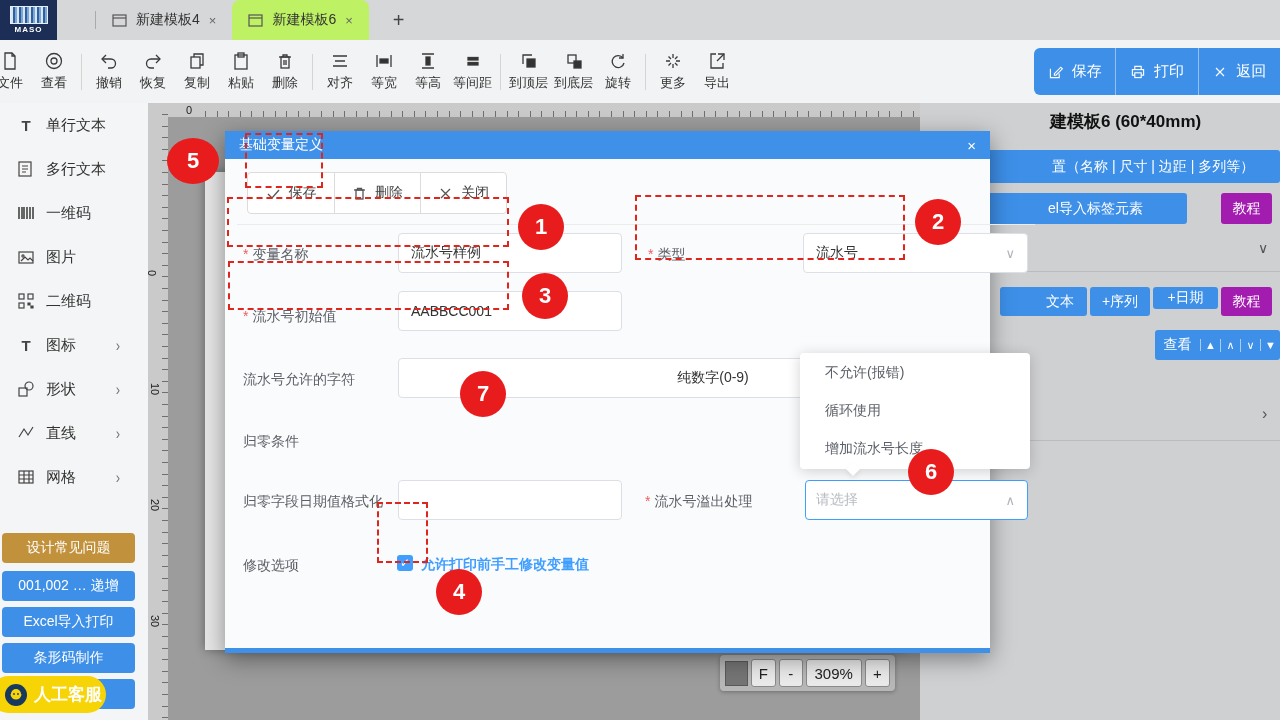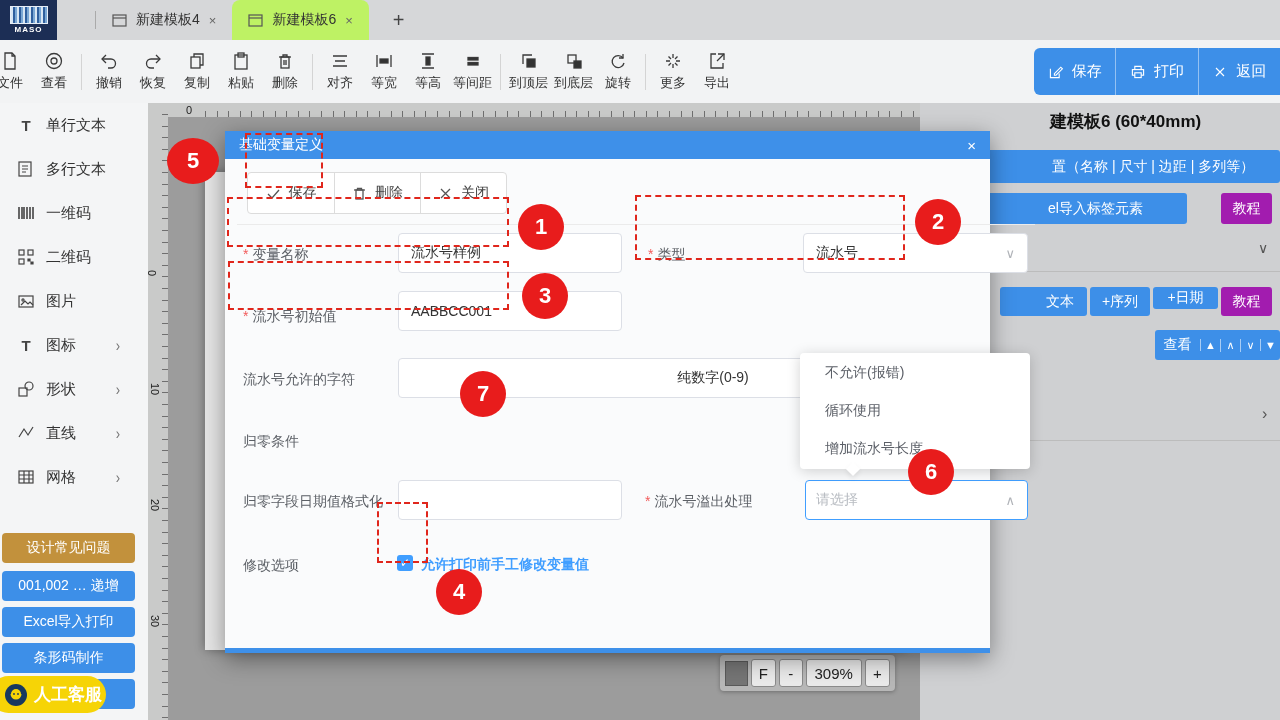--- a/index.html
+++ b/index.html
@@ -282,37 +282,37 @@
       <span class="s-ic">
           <svg viewBox="0 0 18 18">
             <path d="M2 3v12M5 3v12M7 3v12M10 3v12M13 3v12M16 3v12" stroke-width="1.6"></path>
           </svg>
         </span>
       <span>一维码</span>
     </div>
     <div class="side-item">
       <span class="s-ic">
           <svg viewBox="0 0 18 18">
+            <rect x="2" y="4" width="14" height="11"></rect>
+            <circle cx="6" cy="8" r="1.1"></circle>
+            <path d="M4 13l4-4 3 3 2-2 3 3"></path>
+          </svg>
+        </span>
+      <span>图片</span>
+    </div>
+    <div class="side-item">
+      <span class="s-ic">
+          <svg viewBox="0 0 18 18">
             <rect x="2" y="2" width="5" height="5"></rect>
             <rect x="11" y="2" width="5" height="5"></rect>
             <rect x="2" y="11" width="5" height="5"></rect>
             <path d="M11 11h2v2h-2zM14 14h2v2h-2z" fill="#444"></path>
           </svg>
         </span>
       <span>二维码</span>
-    </div>
-    <div class="side-item">
-      <span class="s-ic">
-          <svg viewBox="0 0 18 18">
-            <rect x="2" y="4" width="14" height="11"></rect>
-            <circle cx="6" cy="8" r="1.1"></circle>
-            <path d="M4 13l4-4 3 3 2-2 3 3"></path>
-          </svg>
-        </span>
-      <span>图片</span>
     </div>
     <div class="side-item">
       <span class="s-ic">T</span>
       <span>图标</span>
       <span class="chev">›</span>
     </div>
     <div class="side-item">
       <span class="s-ic">
           <svg viewBox="0 0 18 18">
             <rect x="2" y="8" width="8" height="8"></rect>

